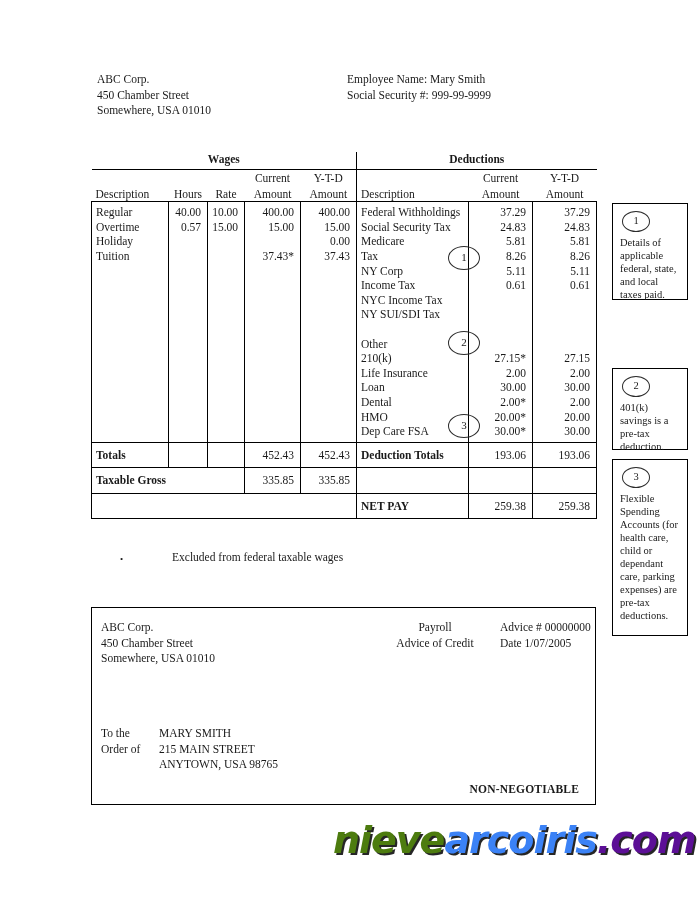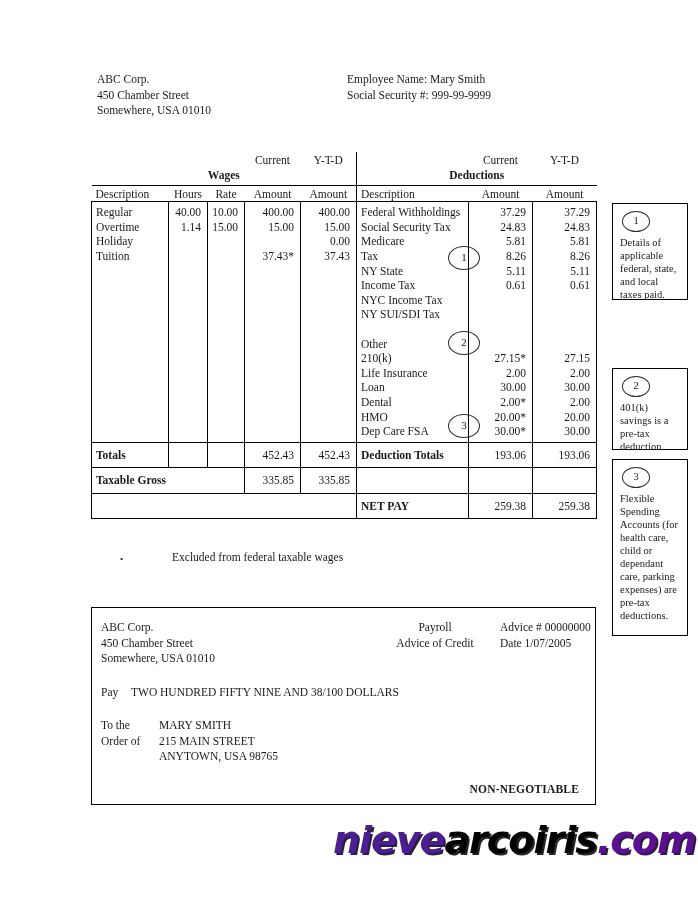--- a/index.html
+++ b/index.html
@@ -189,21 +189,21 @@
     white-space: nowrap;
   }
   .pay-line {
     position: absolute;
     left: 9px; top: 78px;
     white-space: nowrap;
   }
   .pay-line .pay-word { display: inline-block; width: 30px; }
   .order-block {
     position: absolute;
-    left: 9px; top: 110px;
+    left: 9px; top: 118px;
     display: flex;
     line-height: 15.6px;
   }
   .order-block .olabel { width: 58px; }
   .nonneg {
     position: absolute;
     right: 16px;
     bottom: 9px;
     font-weight: bold;
     font-size: 11.5px;
@@ -217,22 +217,22 @@
     top: 818px;
     font-family: "DejaVu Sans", sans-serif;
     font-size: 38px;
     font-weight: bold;
     font-style: italic;
     letter-spacing: -1px;
     line-height: 44px;
     white-space: nowrap;
     text-shadow: 2px 2px 0 rgba(0,0,0,0.85);
   }
-  .logo .s1 { color: #4c1d95; }
-  .logo .s2 { color: #000000; }
+  .logo .s1 { color: #4d7c0f; }
+  .logo .s2 { color: #3b82f6; }
   .logo .s3 { color: #5c0f96; }
 </style>
 </head>
 <body>
 
 <div class="page">
 
   <div class="doc-header">
     <div class="col-left">
       <div>ABC Corp.</div>
@@ -253,33 +253,33 @@
         <col style="width:37px">
         <col style="width:56px">
         <col style="width:56px">
         <col style="width:112px">
         <col style="width:64px">
         <col style="width:64px">
       </colgroup>
 
       <tbody>
           <tr>
+        <td class="sec-title rule-under" colspan="5">Wages</td>
+        <td class="sec-title rule-under vdiv-l" colspan="3">Deductions</td>
+      </tr>
+
+      <tr>
         <td class="cap">&nbsp;</td>
         <td class="cap">&nbsp;</td>
         <td class="cap">&nbsp;</td>
         <td class="cap cap-c">Current</td>
         <td class="cap cap-c">Y-T-D</td>
         <td class="cap vdiv-l">&nbsp;</td>
         <td class="cap cap-c">Current</td>
         <td class="cap cap-c">Y-T-D</td>
-      </tr>
-
-      <tr>
-        <td class="sec-title rule-under" colspan="5">Wages</td>
-        <td class="sec-title rule-under vdiv-l" colspan="3">Deductions</td>
       </tr>
 
       <tr class="hdr-row2">
         <td class="cap cap-l hdr-bottom">Description</td>
         <td class="cap cap-c hdr-bottom">Hours</td>
         <td class="cap cap-c hdr-bottom">Rate</td>
         <td class="cap cap-c hdr-bottom">Amount</td>
         <td class="cap cap-c hdr-bottom">Amount</td>
         <td class="cap cap-l hdr-bottom vdiv-l">Description</td>
         <td class="cap cap-c hdr-bottom">Amount</td>
@@ -303,21 +303,21 @@
                 <div class="rowline blank">&nbsp;</div>
                 <div class="rowline blank">&nbsp;</div>
                 <div class="rowline blank">&nbsp;</div>
                 <div class="rowline blank">&nbsp;</div>
                 <div class="rowline blank">&nbsp;</div>
               </div>
         </td>
         <td class="bcell num">
           <div id="wage-hours">
                 <div class="rowline">40.00</div>
-                <div class="rowline">1.14</div>
+                <div class="rowline">0.57</div>
                 <div class="rowline blank">&nbsp;</div>
                 <div class="rowline blank">&nbsp;</div>
                 <div class="rowline blank">&nbsp;</div>
                 <div class="rowline blank">&nbsp;</div>
                 <div class="rowline blank">&nbsp;</div>
                 <div class="rowline blank">&nbsp;</div>
                 <div class="rowline blank">&nbsp;</div>
                 <div class="rowline blank">&nbsp;</div>
                 <div class="rowline blank">&nbsp;</div>
                 <div class="rowline blank">&nbsp;</div>
@@ -386,21 +386,21 @@
                 <div class="rowline blank">&nbsp;</div>
                 <div class="rowline blank">&nbsp;</div>
               </div>
         </td>
         <td class="bcell lbl">
           <div id="ded-desc">
                 <div class="rowline">Federal Withholdings</div>
                 <div class="rowline">Social Security Tax</div>
                 <div class="rowline">Medicare</div>
                 <div class="rowline">Tax</div>
-                <div class="rowline">NY State</div>
+                <div class="rowline">NY Corp</div>
                 <div class="rowline">Income Tax</div>
                 <div class="rowline">NYC Income Tax</div>
                 <div class="rowline">NY SUI/SDI Tax</div>
                 <div class="rowline blank">&nbsp;</div>
                 <div class="rowline"><span class="underline-word">Other</span></div>
                 <div class="rowline">210(k)</div>
                 <div class="rowline">Life Insurance</div>
                 <div class="rowline">Loan</div>
                 <div class="rowline">Dental</div>
                 <div class="rowline">HMO</div>
@@ -513,23 +513,20 @@
       <div class="chk-payroll">
         <div>Payroll</div>
         <div>Advice of Credit</div>
       </div>
       <div class="chk-advice">
         <div>Advice # 00000000</div>
         <div>Date 1/07/2005</div>
       </div>
     </div>
 
-    <div class="pay-line">
-      <span class="pay-word">Pay</span><span>TWO HUNDRED FIFTY NINE AND 38/100 DOLLARS</span>
-    </div>
 
     <div class="order-block">
       <div class="olabel">
         <div>To the</div>
         <div>Order of</div>
       </div>
       <div>
         <div>MARY SMITH</div>
         <div>215 MAIN STREET</div>
         <div>ANYTOWN, USA  98765</div>

